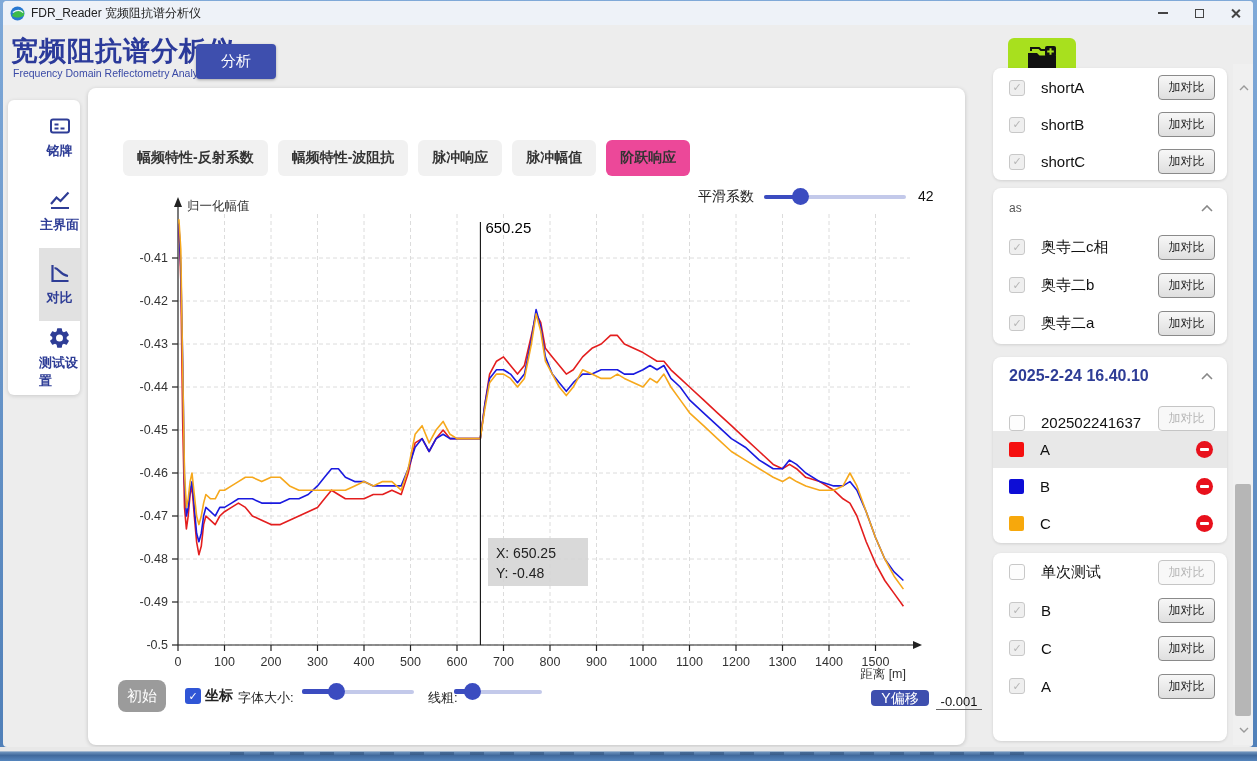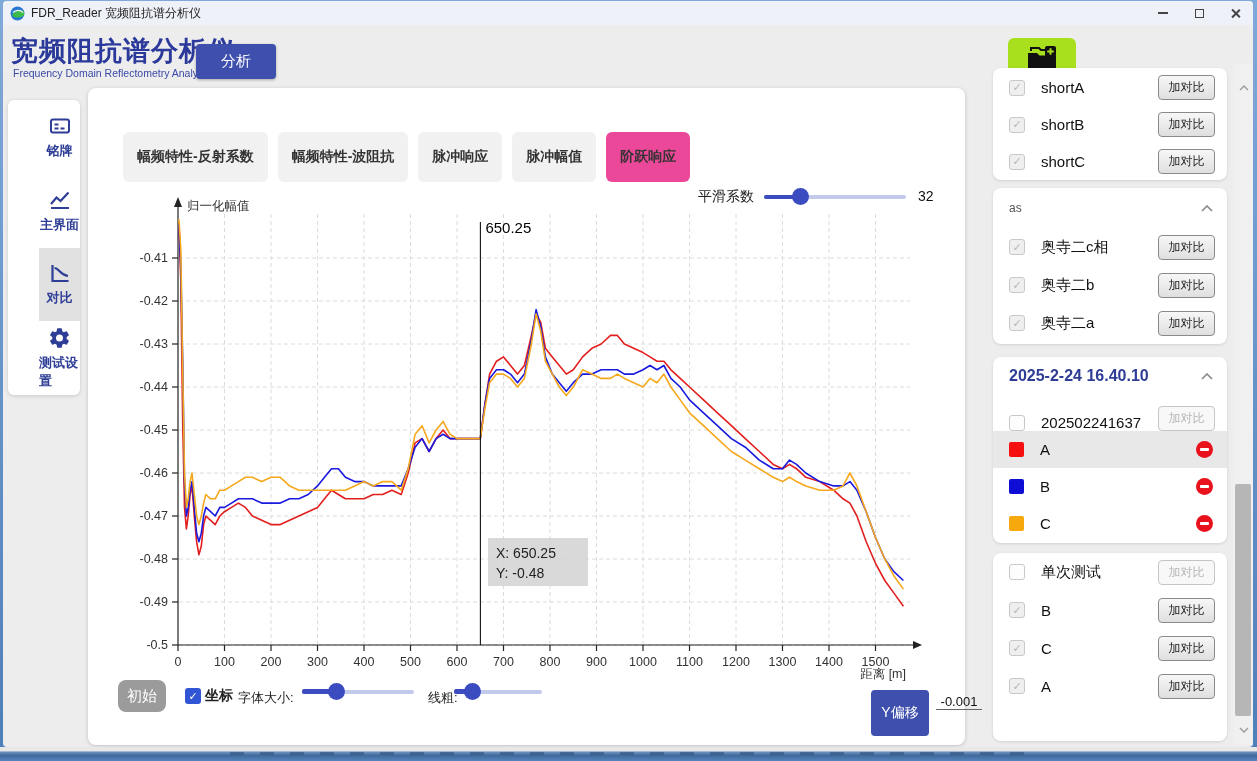--- a/index.html
+++ b/index.html
@@ -28,21 +28,21 @@
 
   
   .left-nav { position:absolute; left:5px; top:99px; width:72px; height:295px; background:#fff; border-radius:6px; box-shadow:0 1px 4px rgba(0,0,0,.15); display:flex; flex-direction:column; }
   .nav-item { flex:1; display:flex; flex-direction:column; align-items:center; justify-content:center; gap:4px; cursor:pointer;margin-left:31px; }
   .nav-item.active { background:#e1e1e1; }
   .nav-label { font-size:13px; font-weight:bold; color:#2e3d96; }
 
   
   .main-card { position:absolute; left:85px; top:87px; width:877px; height:657px; background:#fff; border-radius:8px; box-shadow:0 1px 4px rgba(0,0,0,.18); }
   .tabs { position:absolute; left:35px; top:44px; display:flex; gap:10px; z-index:2; }
-  .tab { background:#f1f1f1; border:none; border-radius:6px; padding:16px 14px; font-size:14px; font-weight:600; color:#333; font-family:inherit; cursor:pointer; }
+  .tab { background:#f1f1f1; border:none; border-radius:6px; padding:9px 14px; font-size:14px; font-weight:600; color:#333; font-family:inherit; cursor:pointer;margin-top:8px; }
   .tab.active { background:#ec4899; }
 
   .smooth-row { position:absolute; left:610px; top:100px; display:flex; align-items:flex-start; z-index:2; }
   .smooth-label { font-size:14px; color:#222; }
   .slider { position:relative; height:17px; }
   .sl-track { position:absolute; top:7px; left:0; height:3.5px; background:#c3c9ea; border-radius:2px; width:100%; }
   .sl-fill { position:absolute; top:6.5px; left:0; height:4.5px; background:#3b4cc0; border-radius:2px; }
   .sl-thumb { position:absolute; top:0; width:17px; height:17px; border-radius:50%; background:#3b4cc0; cursor:pointer; }
   .smooth-value { font-size:14px; color:#111; margin-left:12px; }
 
@@ -52,21 +52,21 @@
   .tick { font-size:12.5px; fill:#333; font-family:inherit; }
 
   
   .reset-btn { position:absolute; left:30px; top:592px; width:48px; height:32px; background:#9b9b9b; color:#fff; border:none; border-radius:8px; font-size:15px; font-family:inherit; cursor:pointer; z-index:2; }
   .coord-wrap { position:absolute; left:97px; top:599px; display:flex; align-items:center; gap:4px; z-index:2; }
   .coord-box { width:16px; height:16px; background:#3056d6; border-radius:3px; display:flex; align-items:center; justify-content:center; cursor:pointer; }
   .coord-box::after { content:"✓"; color:#fff; font-size:11px; font-weight:bold; }
   .coord-label { font-size:14px; font-weight:bold; color:#222; }
   .fs-label { position:absolute; left:150px; top:601px; font-size:13px; color:#222; z-index:2; }
   .lw-label { position:absolute; left:340px; top:601px; font-size:13px; color:#222; z-index:2; }
-  .yoff-btn { position:absolute; left:783px; top:602px; width:58px; height:46px; background:#3e4fae; color:#fff; border:none; border-radius:4px; font-size:14px; font-family:inherit; cursor:pointer; z-index:2; }
+  .yoff-btn { position:absolute; left:783px; top:602px; width:58px; height:16px; background:#3e4fae; color:#fff; border:none; border-radius:4px; font-size:14px; font-family:inherit; cursor:pointer; z-index:2; }
   .yoff-input { position:absolute; left:848px; top:606px; width:46px; border:none; border-bottom:1px solid #666; background:transparent; font-size:13px; font-family:inherit; color:#111; text-align:center; z-index:2; }
 
   
   .right-panel { position:absolute; left:990px; top:67px; width:234px; }
   .rp-card { background:#fff; border-radius:8px; box-shadow:0 1px 3px rgba(0,0,0,.12); overflow:hidden; }
   .rp-head { display:flex; align-items:center; padding:0 14px 0 16px; }
   .rp-head .spacer { margin-left:auto; }
   .g-plain { font-size:12px; color:#555; }
   .g-accent { font-size:16px; font-weight:bold; color:#2e3d96; }
   .g-plain2 { font-size:13px; color:#333; }
@@ -167,21 +167,21 @@
       <button class="tab active">阶跃响应</button>
     </div>
 
     <div class="smooth-row">
       <span class="smooth-label">平滑系数</span>
       <div class="slider" style="width:142px; margin-left:10px;">
         <div class="sl-track"></div>
         <div class="sl-fill" style="width:36px;"></div>
         <div class="sl-thumb" style="left:28px;"></div>
       </div>
-      <span class="smooth-value">32</span>
+      <span class="smooth-value">42</span>
     </div>
 
     <svg class="chart-svg" width="877" height="657" viewBox="0 0 877 657">
         <line class="grid" x1="136.5" y1="126" x2="136.5" y2="556"></line>
         <line class="grid" x1="183" y1="126" x2="183" y2="556"></line>
         <line class="grid" x1="229.5" y1="126" x2="229.5" y2="556"></line>
         <line class="grid" x1="276" y1="126" x2="276" y2="556"></line>
         <line class="grid" x1="322.5" y1="126" x2="322.5" y2="556"></line>
         <line class="grid" x1="369" y1="126" x2="369" y2="556"></line>
         <line class="grid" x1="415.5" y1="126" x2="415.5" y2="556"></line>

